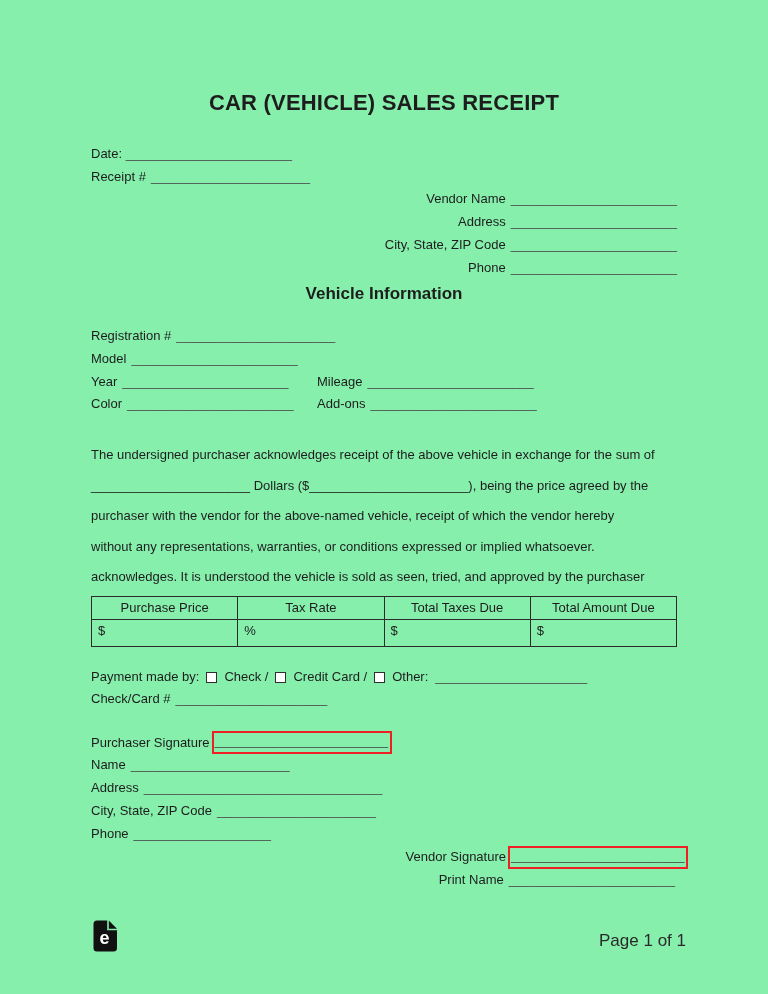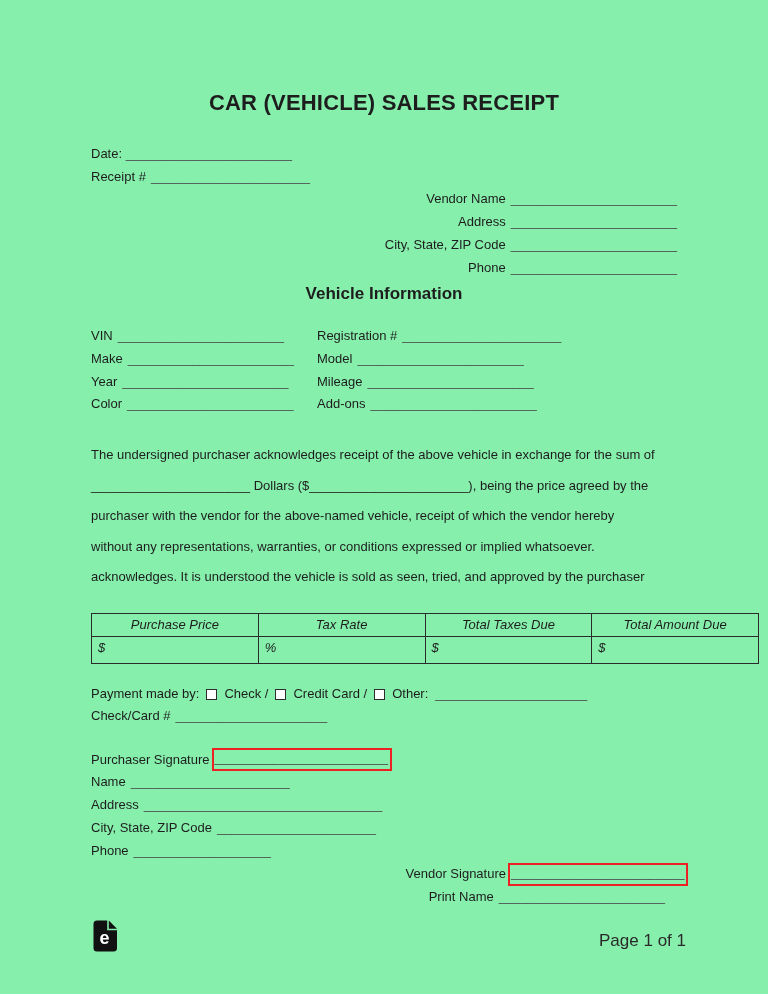--- a/index.html
+++ b/index.html
@@ -34,25 +34,24 @@
     font-weight: bold;
     line-height: 24px;
   }
   .vehicle-grid { margin-top: 19px; }
   .vehicle-grid .vrow { display: flex; line-height: 22.7px; }
   .vehicle-grid .cell-l { width: 226px; white-space: nowrap; }
   .vehicle-grid .cell-r { flex: 1; white-space: nowrap; }
   .agreement { margin-top: 24px; }
   .agreement .aline { display: block; line-height: 30.5px; white-space: nowrap; }
   table.totals {
-    margin-top: 20px;
-    width: 668px;
+    margin-top: 3px;
+    width: 586px;
     border-collapse: collapse;
     table-layout: fixed;
-    font-style: italic;
   }
   table.totals th, table.totals td {
     border: 1px solid #2b2b2b;
     font-size: 13px;
     font-weight: normal;
   }
   table.totals th { text-align: center; height: 23px; padding: 1px 4px; }
   table.totals td { height: 27px; vertical-align: top; padding: 3px 6px; }
   .payment-block { margin-top: 19px; }
   .payment-row { display: flex; align-items: center; column-gap: 7px; line-height: 22.7px; white-space: nowrap; }
@@ -114,31 +113,25 @@
     </div>
     <div class="row right">
       <span class="lbl">Phone</span><span class="line">_______________________</span>
     </div>
   </div>
 
   <div class="section-heading">Vehicle Information</div>
 
   <div class="vehicle-grid">
     <div class="vrow">
-      <div class="cell-l">
-        <span class="lbl">VIN</span><span class="line">_______________________</span>
-      </div>
       <div class="cell-r">
         <span class="lbl">Registration #</span><span class="line">______________________</span>
       </div>
     </div>
     <div class="vrow">
-      <div class="cell-l">
-        <span class="lbl">Make</span><span class="line">_______________________</span>
-      </div>
       <div class="cell-r">
         <span class="lbl">Model</span><span class="line">_______________________</span>
       </div>
     </div>
     <div class="vrow">
       <div class="cell-l">
         <span class="lbl">Year</span><span class="line">_______________________</span>
       </div>
       <div class="cell-r">
         <span class="lbl">Mileage</span><span class="line">_______________________</span>
@@ -216,21 +209,21 @@
     </div>
   </div>
 
   <div class="vendor-sig-block">
     <div class="sig-row">
       <span class="bold">Vendor Signature</span>
       <span class="sig-box">
           <span class="line">________________________</span>
         </span>
     </div>
-    <div class="row right" style="margin-right:12px;">
+    <div class="row right" style="margin-right:2px;">
       <span class="lbl">Print Name</span><span class="line">_______________________</span>
     </div>
   </div>
 
   <div class="footer-logo">
     <svg width="25" height="32" viewBox="0 0 25 32" aria-hidden="true">
       <path d="M14.2 0.5 H4 A3.5 3.5 0 0 0 0.5 4 V28 A3.5 3.5 0 0 0 4 31.5 H20.5 A3.5 3.5 0 0 0 24 28 V10.3 H14.2 Z" fill="#111111"></path>
       <path d="M15.8 0.5 L24 8.7 H15.8 Z" fill="#111111"></path>
       <text x="11.5" y="23.5" text-anchor="middle" font-family="Liberation Sans, DejaVu Sans, sans-serif" font-size="18" font-weight="bold" fill="#ffffff">e</text>
     </svg>

